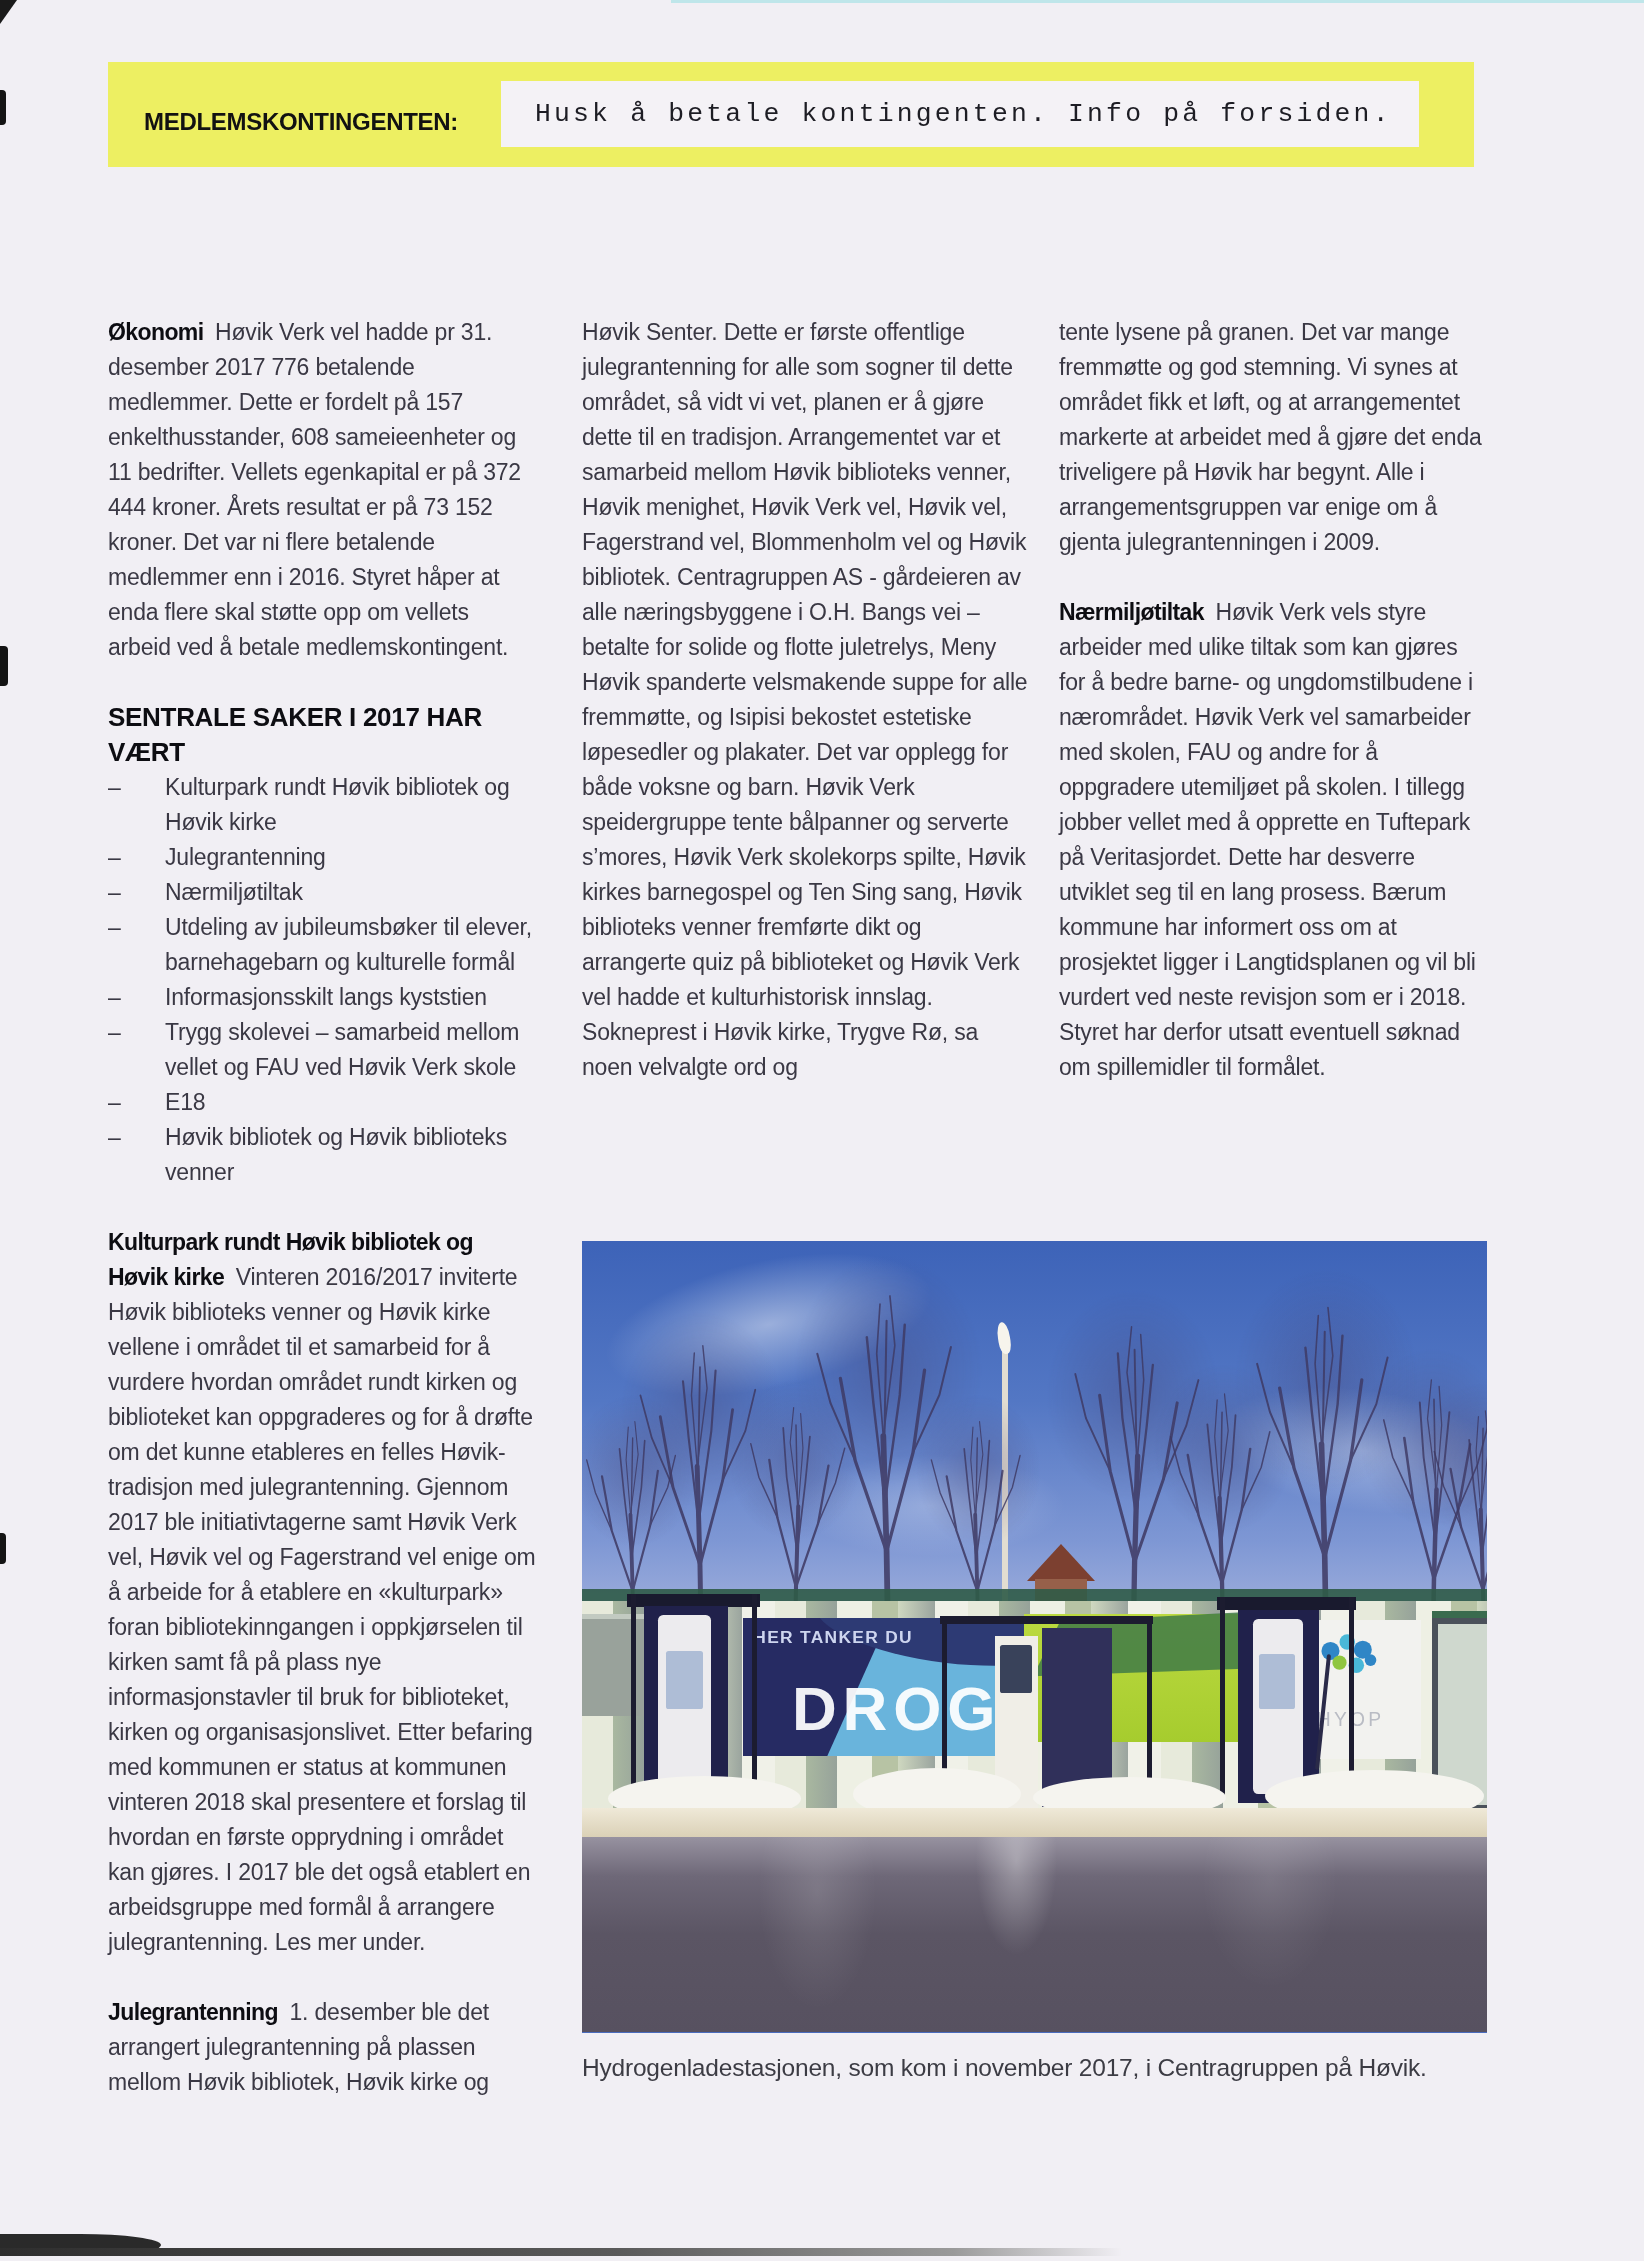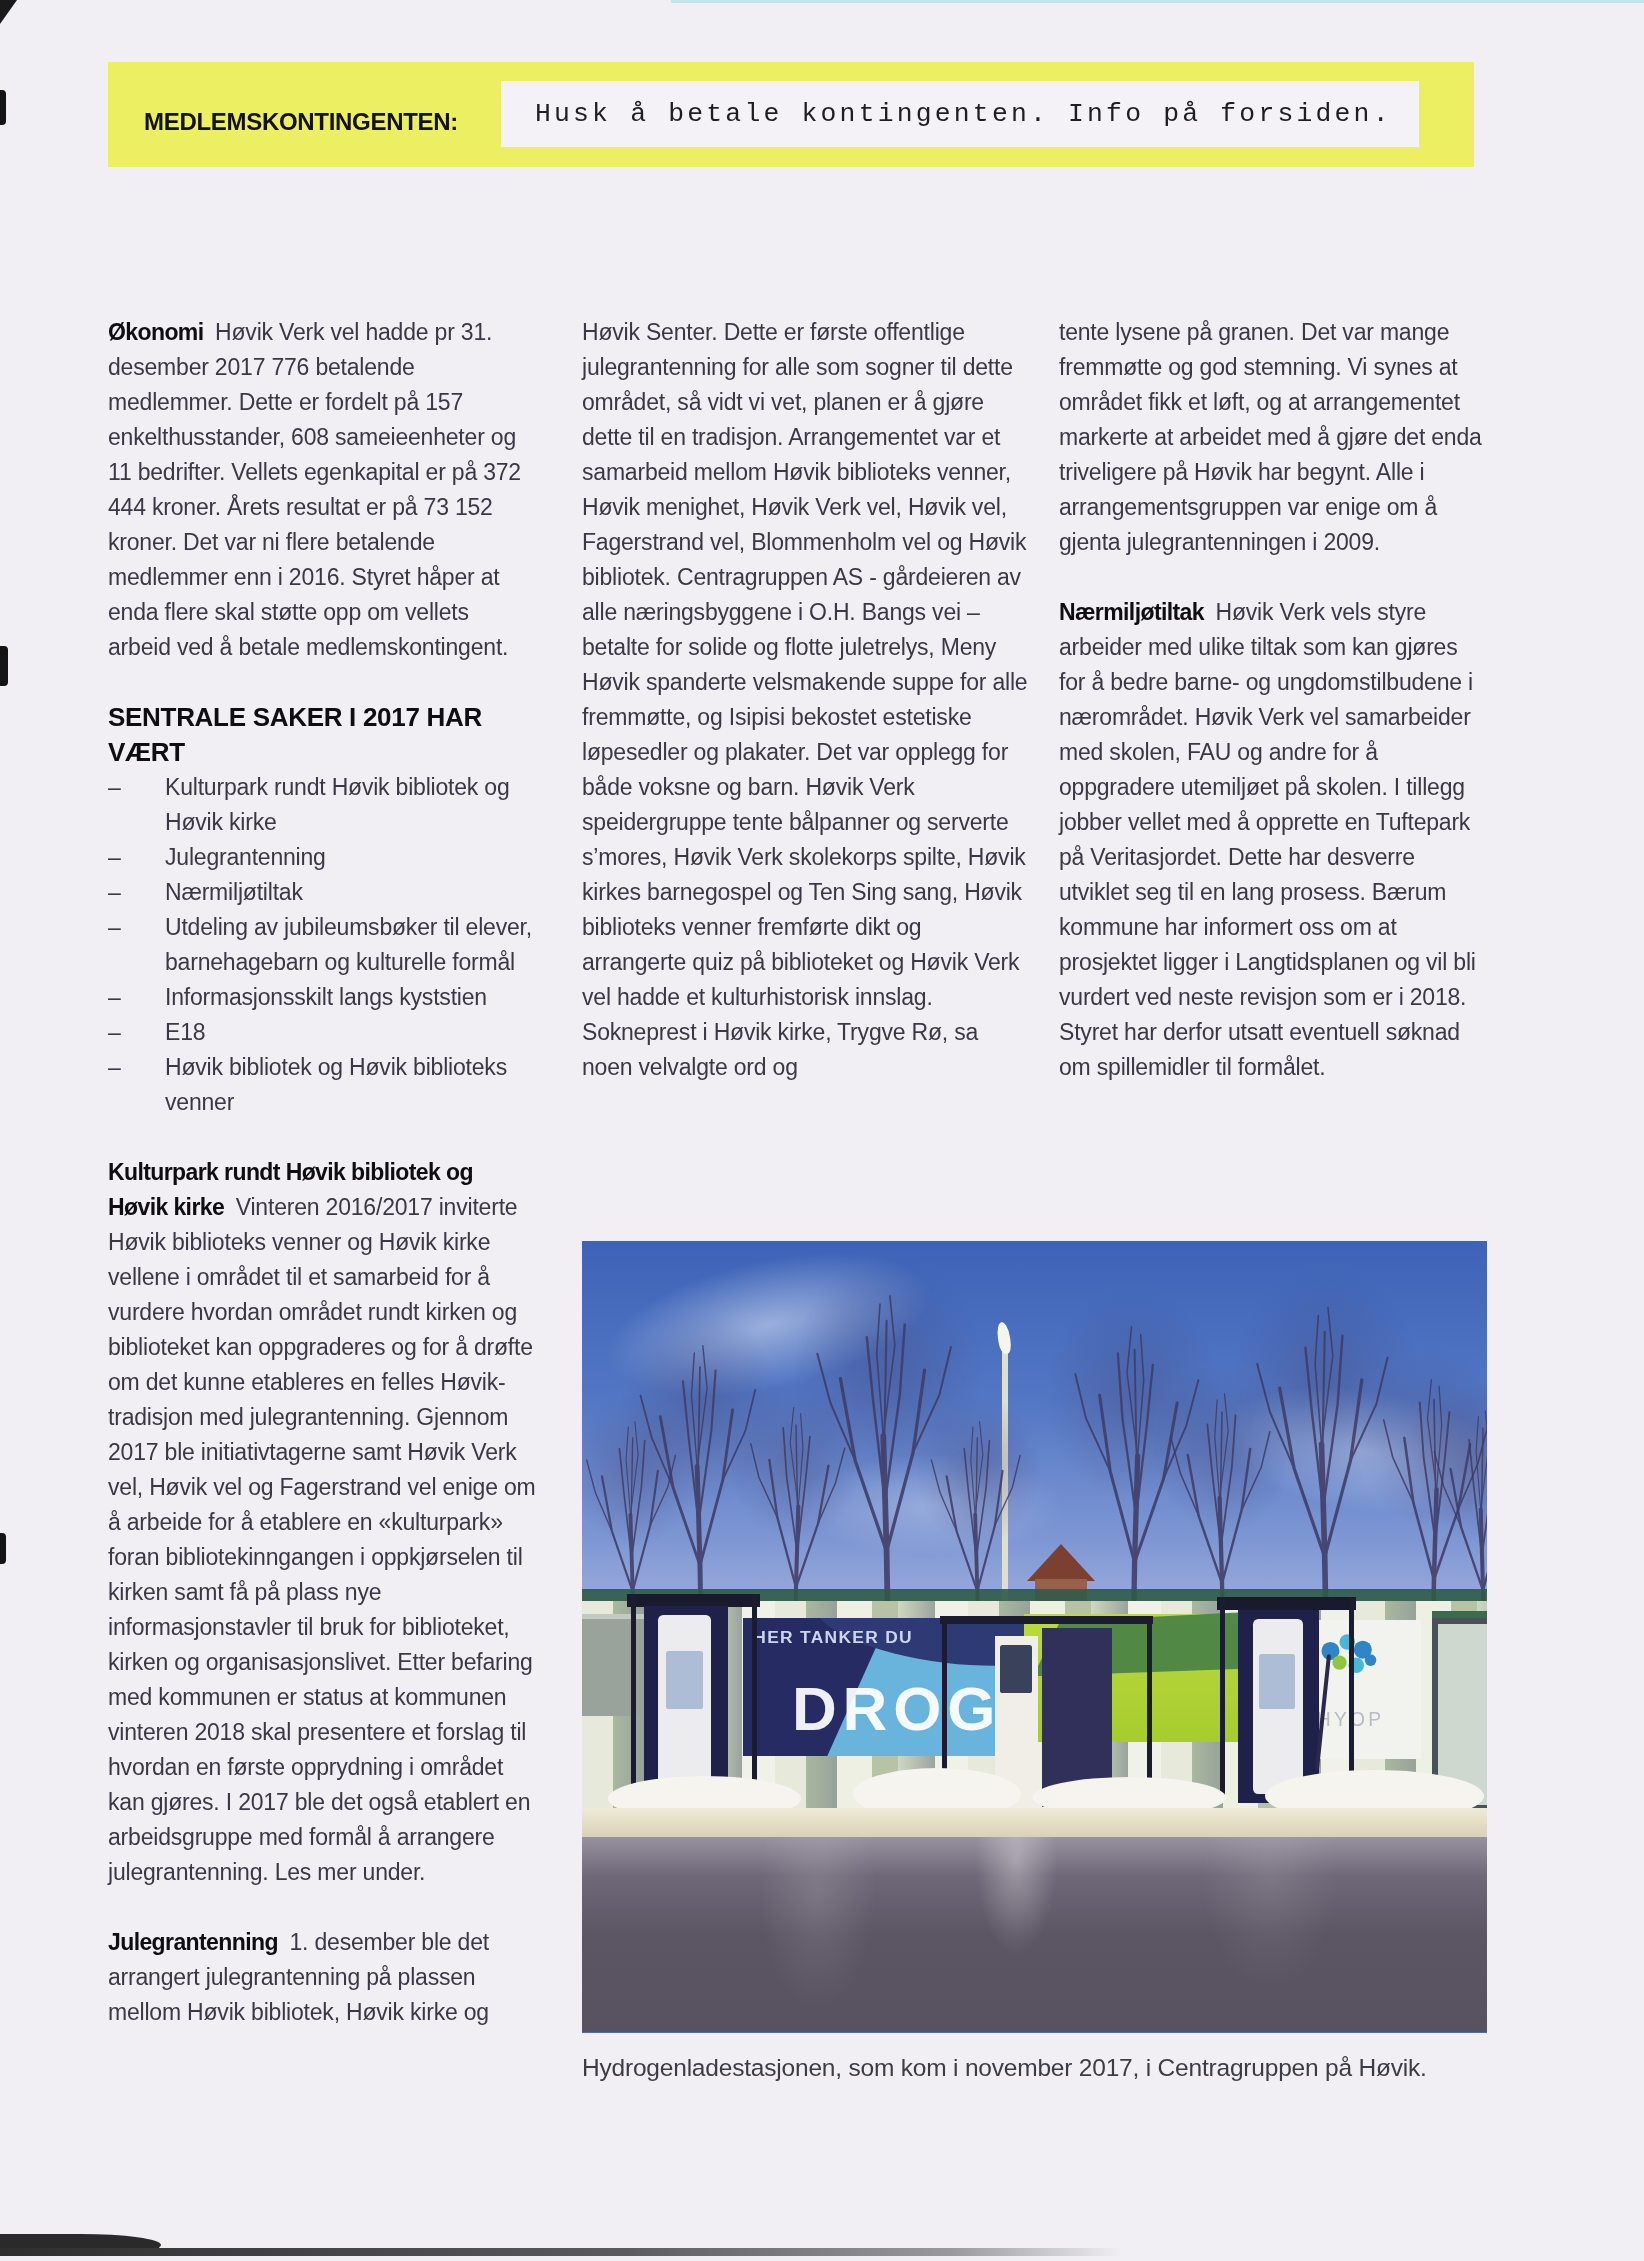--- a/index.html
+++ b/index.html
@@ -128,20 +128,21 @@
 
   <section class="col col1">
     <p class="para"><span class="lead">Økonomi</span><span>Høvik Verk vel hadde pr 31. desember 2017 776 betalende medlemmer. Dette er fordelt på 157 enkelthusstander, 608 sameieenheter og 11 bedrifter. Vellets egenkapital er på 372 444 kroner. Årets resultat er på 73 152 kroner. Det var ni flere betalende medlemmer enn i 2016. Styret håper at enda flere skal støtte opp om vellets arbeid ved å betale medlemskontingent.</span></p>
     <h2 class="list-heading">SENTRALE SAKER I 2017 HAR VÆRT</h2>
     <ul class="topics">
       <li>Kulturpark rundt Høvik bibliotek og Høvik kirke</li>
       <li>Julegrantenning</li>
       <li>Nærmiljøtiltak</li>
       <li>Utdeling av jubileumsbøker til elever, barnehagebarn og kulturelle formål</li>
       <li>Informasjonsskilt langs kyststien</li>
+      <li>Trygg skolevei – samarbeid mellom vellet og FAU ved Høvik Verk skole</li>
       <li>E18</li>
       <li>Høvik bibliotek og Høvik biblioteks venner</li>
     </ul>
     <p class="para"><span class="lead">Kulturpark rundt Høvik bibliotek og Høvik kirke</span><span>Vinteren 2016/2017 inviterte Høvik biblioteks venner og Høvik kirke vellene i området til et samarbeid for å vurdere hvordan området rundt kirken og biblioteket kan oppgraderes og for å drøfte om det kunne etableres en felles Høvik-tradisjon med julegrantenning. Gjennom 2017 ble initiativtagerne samt Høvik Verk vel, Høvik vel og Fagerstrand vel enige om å arbeide for å etablere en «kulturpark» foran bibliotekinngangen i oppkjørselen til kirken samt få på plass nye informasjonstavler til bruk for biblioteket, kirken og organisasjonslivet. Etter befaring med kommunen er status at kommunen vinteren 2018 skal presentere et forslag til hvordan en første opprydning i området kan gjøres. I 2017 ble det også etablert en arbeidsgruppe med formål å arrangere julegrantenning. Les mer under.</span></p>
     <p class="para"><span class="lead">Julegrantenning</span><span>1. desember ble det arrangert julegrantenning på plassen mellom Høvik bibliotek, Høvik kirke og</span></p>
   </section>
 
   <section class="col col2">
     <p class="para">Høvik Senter. Dette er første offentlige julegrantenning for alle som sogner til dette området, så vidt vi vet, planen er å gjøre dette til en tradisjon. Arrangementet var et samarbeid mellom Høvik biblioteks venner, Høvik menighet, Høvik Verk vel, Høvik vel, Fagerstrand vel, Blommenholm vel og Høvik bibliotek. Centragruppen AS - gårdeieren av alle næringsbyggene i O.H. Bangs vei – betalte for solide og flotte juletrelys, Meny Høvik spanderte velsmakende suppe for alle fremmøtte, og Isipisi bekostet estetiske løpesedler og plakater. Det var opplegg for både voksne og barn. Høvik Verk speidergruppe tente bålpanner og serverte s’mores, Høvik Verk skolekorps spilte, Høvik kirkes barnegospel og Ten Sing sang, Høvik biblioteks venner fremførte dikt og arrangerte quiz på biblioteket og Høvik Verk vel hadde et kulturhistorisk innslag. Sokneprest i Høvik kirke, Trygve Rø, sa noen velvalgte ord og</p>
   </section>

